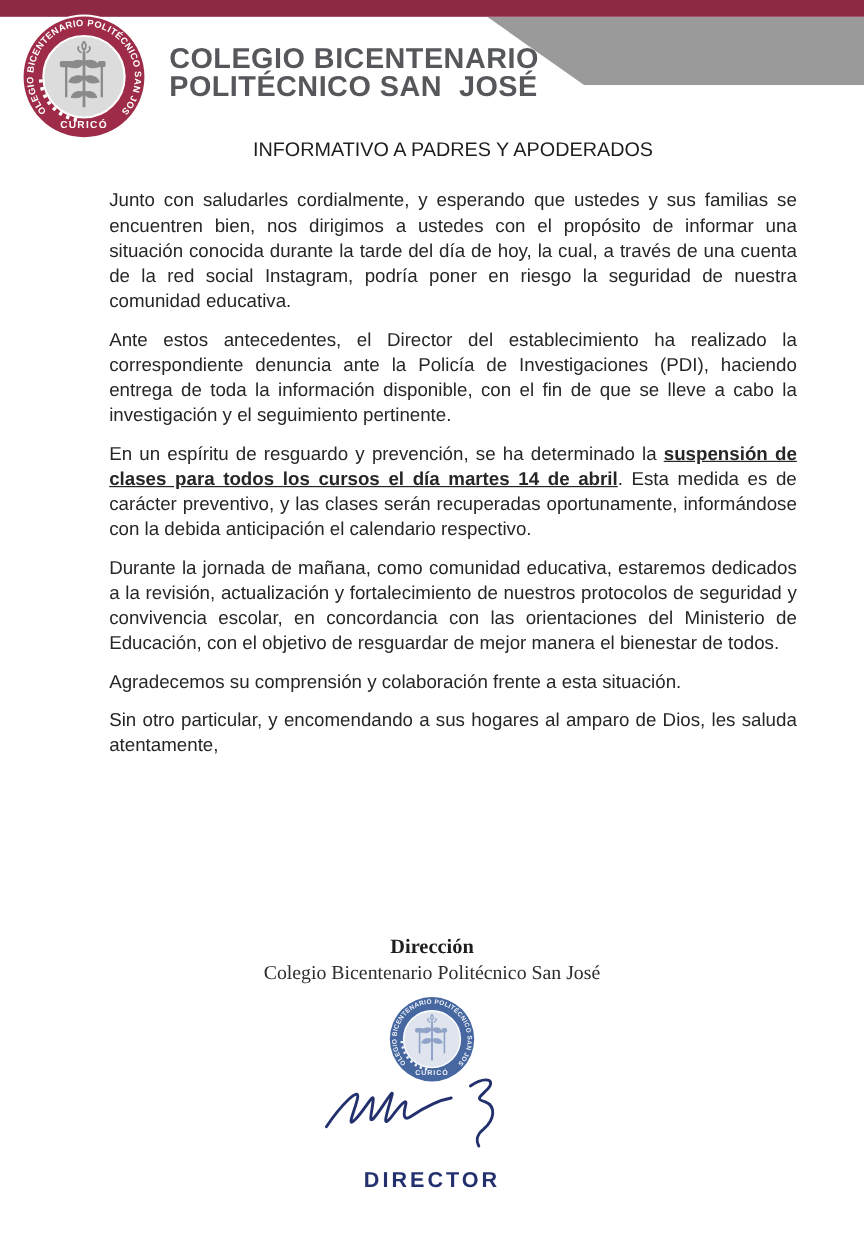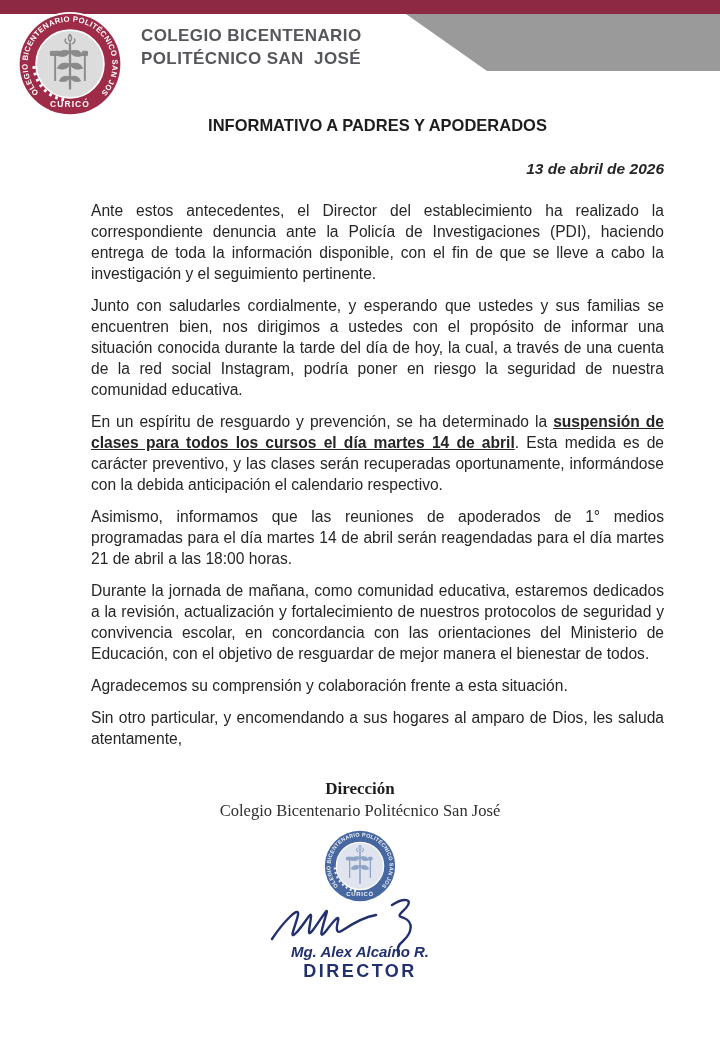--- a/index.html
+++ b/index.html
@@ -5,42 +5,42 @@
   html,body{margin:0;padding:0;}
   body{
     width:720px;height:1037px;position:relative;background:#ffffff;
     font-family:"Liberation Sans", sans-serif;color:#262626;overflow:hidden;
   }
   
   .top-bar{position:absolute;left:0;top:0;width:720px;height:14px;background:var(--maroon);}
   .gray-band{position:absolute;top:14px;right:0;width:314px;height:57px;background:var(--band);
     clip-path:polygon(0% 0%,100% 0%,100% 100%,25.8% 100%);}
   .logo-wrap{position:absolute;left:16px;top:11px;width:108px;height:106px;}
-  .school-name{position:absolute;left:141px;top:24px;font-weight:bold;font-size:17px;
+  .school-name{position:absolute;left:141px;top:38px;font-weight:bold;font-size:24px;
     line-height:23px;color:#56575b;letter-spacing:.4px;white-space:pre;}
   
   .seal{--ring:#9e2b48;--inner:#dcdcdc;--emblem:#8a8a8a;--stxt:#ffffff;--teeth:#ffffff;}
   .seal.blue{--ring:#46679f;--inner:#dfe4ee;--emblem:#8ea3c6;--stxt:#eef2f9;--teeth:#eef2f9;}
   
   .content{position:absolute;left:91px;top:0;width:573px;}
-  .title{margin:116px 0 0 0;text-align:center;font-weight:bold;font-size:16.5px;color:#1d1d1d;}
+  .title{margin:116px 0 0 0;text-align:center;font-weight:normal;font-size:16.5px;color:#1d1d1d;}
   .date{margin:25px 0 0 0;text-align:right;font-weight:bold;font-style:italic;font-size:15.5px;}
   .salutation{margin:21px 0 0 0;font-weight:bold;font-style:italic;font-size:15.5px;}
   .body-text p{margin:0 0 11px 0;font-size:15.6px;line-height:21px;text-align:justify;}
   .body-text p:first-child{margin-top:22px;}
   .body-text .b{font-weight:bold;}
   .body-text .u{text-decoration:underline;}
   
   .sig-block{position:absolute;left:0;top:779px;width:720px;text-align:center;}
   .direccion{font-family:"Liberation Serif", serif;font-weight:bold;font-size:17px;color:#1d1d1d;}
   .sig-school{font-family:"Liberation Serif", serif;font-size:16.5px;color:#2e2e2e;margin-top:2px;}
   .stamp{margin:8px auto 0 auto;width:74px;height:74px;}
   .signature-svg{display:block;margin:-14px auto 0 auto;}
   .sig-name{margin-top:-16px;font-weight:bold;font-style:italic;font-size:15px;color:var(--navy);}
-  .sig-role{margin-top:1px;font-weight:bold;font-size:18px;letter-spacing:2.5px;color:var(--navy);}
+  .sig-role{margin-top:14px;font-weight:bold;font-size:18px;letter-spacing:2.5px;color:var(--navy);}
   :root{--maroon:#8e2944;--band:#9a9a9a;--navy:#22306e;}
 </style>
 </head>
 <body>
 
 <div class="top-bar"></div>
 <div class="gray-band"></div>
 
 <div class="logo-wrap">
   <svg class="seal" width="108" height="106" viewBox="0 0 100 100">
@@ -70,26 +70,24 @@
       <rect x="61.5" y="38" width="5" height="4" rx="1"></rect>
     </g>
   </svg>
 </div>
 
 <div class="school-name">COLEGIO BICENTENARIO
 POLITÉCNICO SAN  JOSÉ</div>
 
 <div class="content">
   <div class="title">INFORMATIVO A PADRES Y APODERADOS</div>
-  <div class="date">13 de abril de 2026</div>
   <div class="body-text">
+    <p><span>Junto con saludarles cordialmente, y esperando que ustedes y sus familias se encuentren bien, nos dirigimos a ustedes con el propósito de informar una situación conocida durante la tarde del día de hoy, la cual, a través de una cuenta de la red social Instagram, podría poner en riesgo la seguridad de nuestra comunidad educativa.</span></p>
     <p><span>Ante estos antecedentes, el Director del establecimiento ha realizado la correspondiente denuncia ante la Policía de Investigaciones (PDI), haciendo entrega de toda la información disponible, con el fin de que se lleve a cabo la investigación y el seguimiento pertinente.</span></p>
-    <p><span>Junto con saludarles cordialmente, y esperando que ustedes y sus familias se encuentren bien, nos dirigimos a ustedes con el propósito de informar una situación conocida durante la tarde del día de hoy, la cual, a través de una cuenta de la red social Instagram, podría poner en riesgo la seguridad de nuestra comunidad educativa.</span></p>
     <p><span>En un espíritu de resguardo y prevención, se ha determinado la </span><span class="b u">suspensión de clases para todos los cursos el día martes 14 de abril</span><span>. Esta medida es de carácter preventivo, y las clases serán recuperadas oportunamente, informándose con la debida anticipación el calendario respectivo.</span></p>
-    <p><span>Asimismo, informamos que las reuniones de apoderados de 1° medios programadas para el día martes 14 de abril serán reagendadas para el día martes 21 de abril a las 18:00 horas.</span></p>
     <p><span>Durante la jornada de mañana, como comunidad educativa, estaremos dedicados a la revisión, actualización y fortalecimiento de nuestros protocolos de seguridad y convivencia escolar, en concordancia con las orientaciones del Ministerio de Educación, con el objetivo de resguardar de mejor manera el bienestar de todos.</span></p>
     <p><span>Agradecemos su comprensión y colaboración frente a esta situación.</span></p>
     <p><span>Sin otro particular, y encomendando a sus hogares al amparo de Dios, les saluda atentamente,</span></p>
   </div>
 </div>
 
 <div class="sig-block">
   <div class="direccion">Dirección</div>
   <div class="sig-school">Colegio Bicentenario Politécnico San José</div>
 
@@ -120,15 +118,14 @@
     </svg>
   </div>
 
   <svg class="signature-svg" width="200" height="70" viewBox="0 0 200 70">
     <g fill="none" stroke="var(--navy)" stroke-width="2.4" stroke-linecap="round">
       <path d="M12,50 C24,32 40,16 38,26 C36,36 28,52 36,44 C44,36 52,20 51,28 C50,38 46,50 53,41 C60,32 70,14 66,26 C62,40 58,52 66,42 C72,34 80,24 78,32 C76,40 76,46 83,41 C92,35 104,28 116,26"></path>
       <path d="M132,16 C144,8 154,10 146,19 C140,25 136,27 144,29 C154,33 152,44 143,52 C138,56 136,60 139,66"></path>
     </g>
   </svg>
 
-  <div class="sig-name">Mg. Alex Alcaíno R.</div>
   <div class="sig-role">DIRECTOR</div>
 </div>
 
 </body></html>

